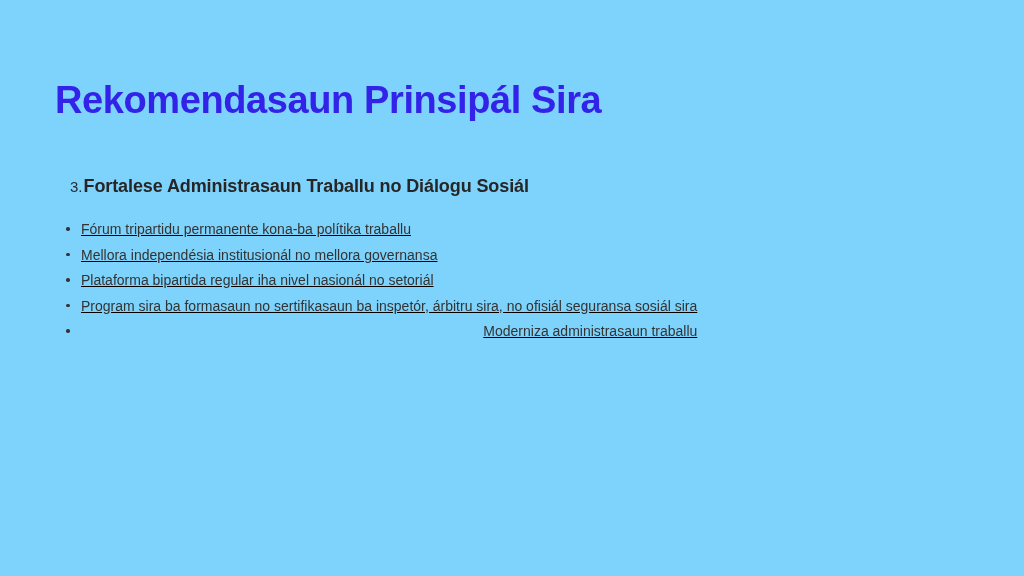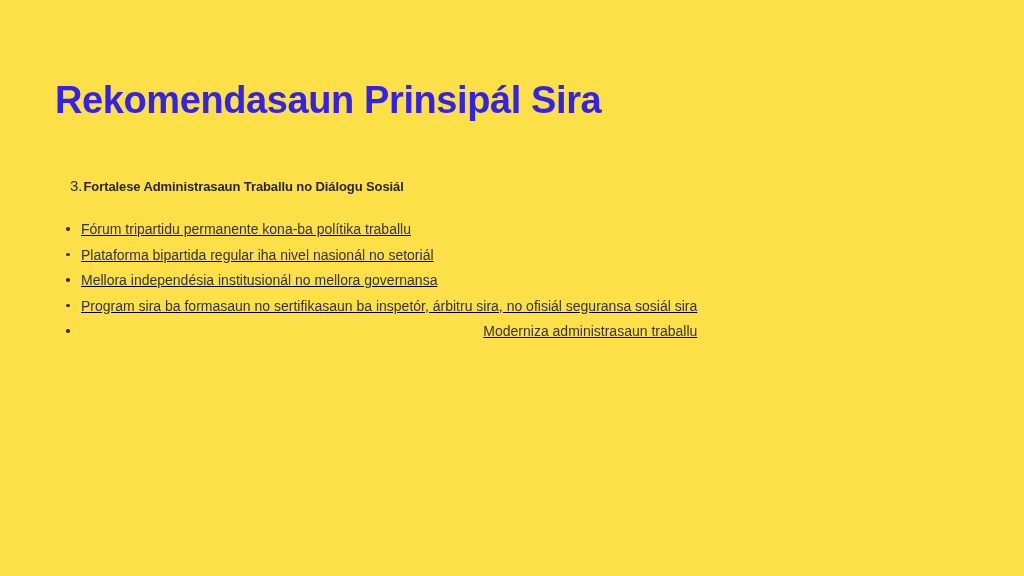--- a/index.html
+++ b/index.html
@@ -13,21 +13,21 @@
     background: #ffffff;
     font-family: "Liberation Sans", sans-serif;
     -webkit-font-smoothing: antialiased;
     overflow: hidden;
   }
 
   .slide {
     position: relative;
     width: 1024px;
     height: 576px;
-    background: #fde047;
+    background: #7dd3fc;
     box-sizing: border-box;
   }
 
   
   .slide-title {
     position: absolute;
     left: 55px;
     top: 78px;
     margin: 0;
     font-size: 38px;
@@ -51,21 +51,21 @@
     white-space: nowrap;
   }
   .section-number {
     font-weight: normal;
     font-size: 15px;
     color: #2b2b2b;
     margin-right: 1px;
   }
   .section-title {
     font-weight: bold;
-    font-size: 13px;
+    font-size: 18px;
     color: #262626;
     letter-spacing: -0.1px;
   }
 
   
   .bullet-list {
     position: absolute;
     left: 62px;
     top: 222px;
     margin: 0;
@@ -111,25 +111,25 @@
     <span class="section-title">Fortalese Administrasaun Traballu no Diálogu Sosiál</span>
   </div>
 
   <ul class="bullet-list">
     <li class="bullet-item">
       <span class="bullet-marker"></span>
       <span class="bullet-text">Fórum tripartidu permanente kona-ba polítika traballu</span>
     </li>
     <li class="bullet-item">
       <span class="bullet-marker"></span>
-      <span class="bullet-text">Plataforma bipartida regular iha nivel nasionál no setoriál</span>
+      <span class="bullet-text">Mellora independésia institusionál no mellora governansa</span>
     </li>
     <li class="bullet-item">
       <span class="bullet-marker"></span>
-      <span class="bullet-text">Mellora independésia institusionál no mellora governansa</span>
+      <span class="bullet-text">Plataforma bipartida regular iha nivel nasionál no setoriál</span>
     </li>
     <li class="bullet-item">
       <span class="bullet-marker"></span>
       <span class="bullet-text">Program sira ba formasaun no sertifikasaun ba inspetór, árbitru sira, no ofisiál seguransa sosiál sira</span>
     </li>
     <li class="bullet-item">
       <span class="bullet-marker"></span>
       <span class="bullet-text">Moderniza administrasaun traballu</span>
     </li>
   </ul>

